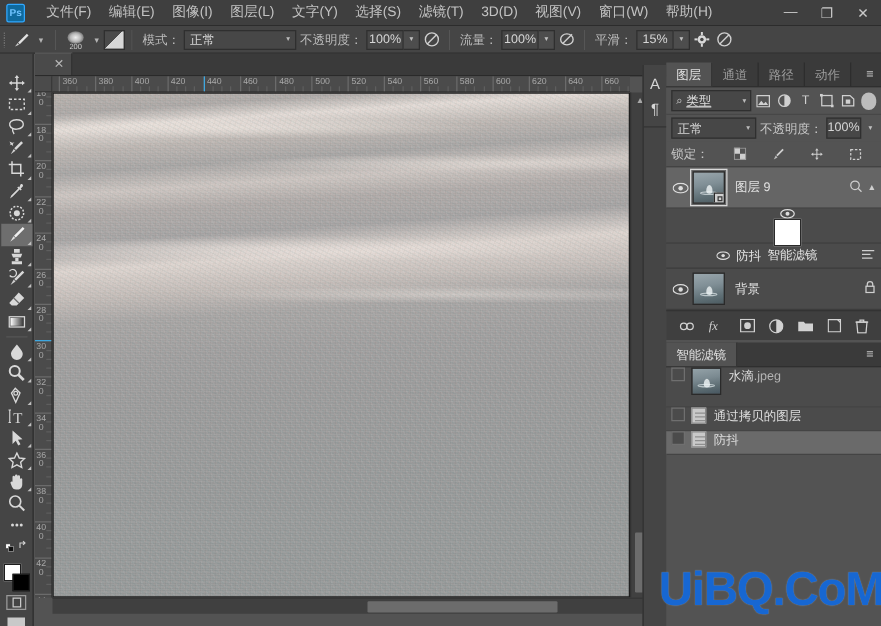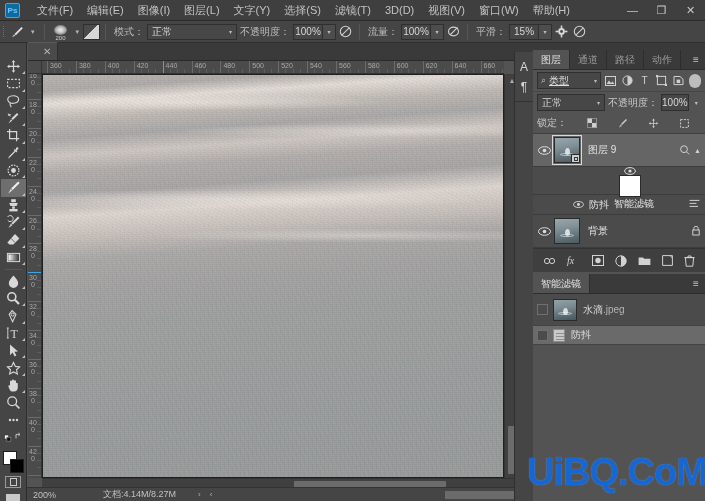--- a/index.html
+++ b/index.html
@@ -361,21 +361,21 @@
     justify-content: center; gap: 11px; border-top: 1px solid #333;
   }
   .lbtn { color: #d2d2d2; font-size: 11px; display:flex; align-items:center; }
 
   .hist-tabs {
     display: flex; height: 20px; background: #3a3a3a; align-items: stretch;
     border-bottom: 1px solid #2d2d2d; margin-top: 2px;
   }
   .hist-list { background: #4b4b4b; }
   .hist-row {
-    height: 19px; display: flex; align-items: center; padding-left: 4px;
+    height: 19px; display: flex; align-items: flex-start; padding-left: 4px;
     border-bottom: 1px solid #444;
   }
   .hist-row.head { height: 32px; }
   .hist-row.selected { background: #6a6a6a; }
   .hist-check {
     width: 11px; height: 11px; border: 1px solid #6f6f6f; background: #4b4b4b;
     margin-right: 5px; flex: none;
   }
   .hist-thumb {
     width: 24px; height: 22px; border: 1px solid #2a2a2a; position: relative;
@@ -837,27 +837,20 @@
   <div class="canvas-border"></div>
 
   <div class="vscroll">
     <div class="vscroll-up">▲</div>
     <div class="vscroll-thumb"></div>
   </div>
   <div class="hscroll">
     <div class="hscroll-thumb"></div>
   </div>
 
-  <div class="statusbar">
-    <div class="st-zoom">200%</div>
-    <div class="st-doc">文档:4.14M/8.27M</div>
-    <div class="st-arrow">›</div>
-    <div class="st-arrow2">‹</div>
-    <div class="st-grip"></div>
-  </div>
 
   <div class="minidock">
     <div class="minidock-btn">A</div>
     <div class="minidock-btn">¶</div>
     <div class="minidock-sep"></div>
   </div>
 
   <div class="panel-col">
 
     <div class="panel-tabs">
@@ -1079,20 +1072,25 @@
       <div class="hist-row head">
         <div class="hist-check"></div>
         <div class="hist-thumb">
           <div class="thumb-drop"></div>
           <div class="thumb-ring"></div>
         </div>
         <div class="hist-name">
           <span>水滴</span><span class="ext">.jpeg</span>
         </div>
       </div>
+      <div class="hist-row">
+        <div class="hist-check"></div>
+        <div class="hist-doc"></div>
+        <div class="hist-name">通过拷贝的图层</div>
+      </div>
       <div class="hist-row selected">
         <div class="hist-check"></div>
         <div class="hist-doc"></div>
         <div class="hist-name">防抖</div>
       </div>
     </div>
   </div>
 
   <div class="watermark">UiBQ.CoM</div>
 

